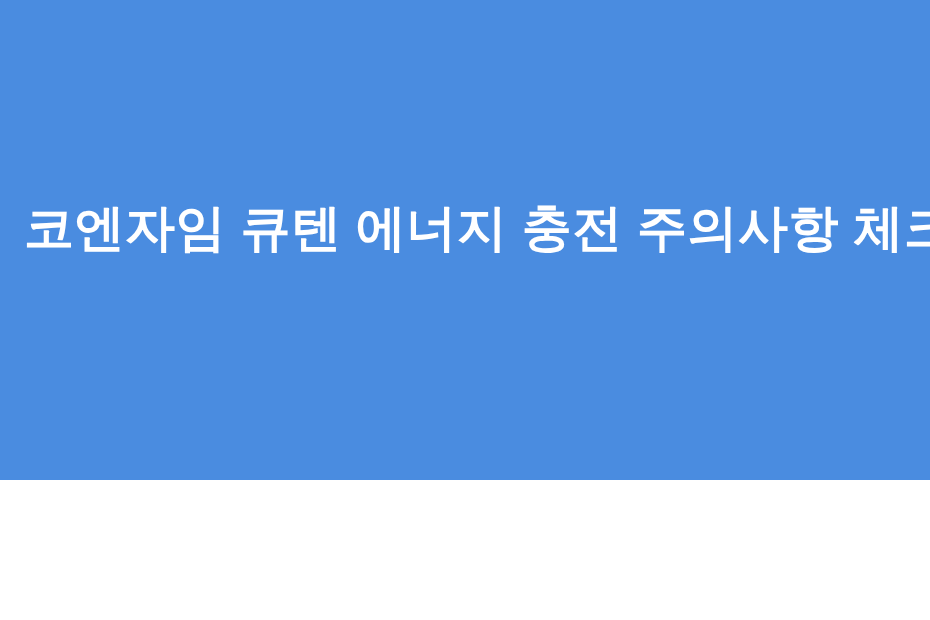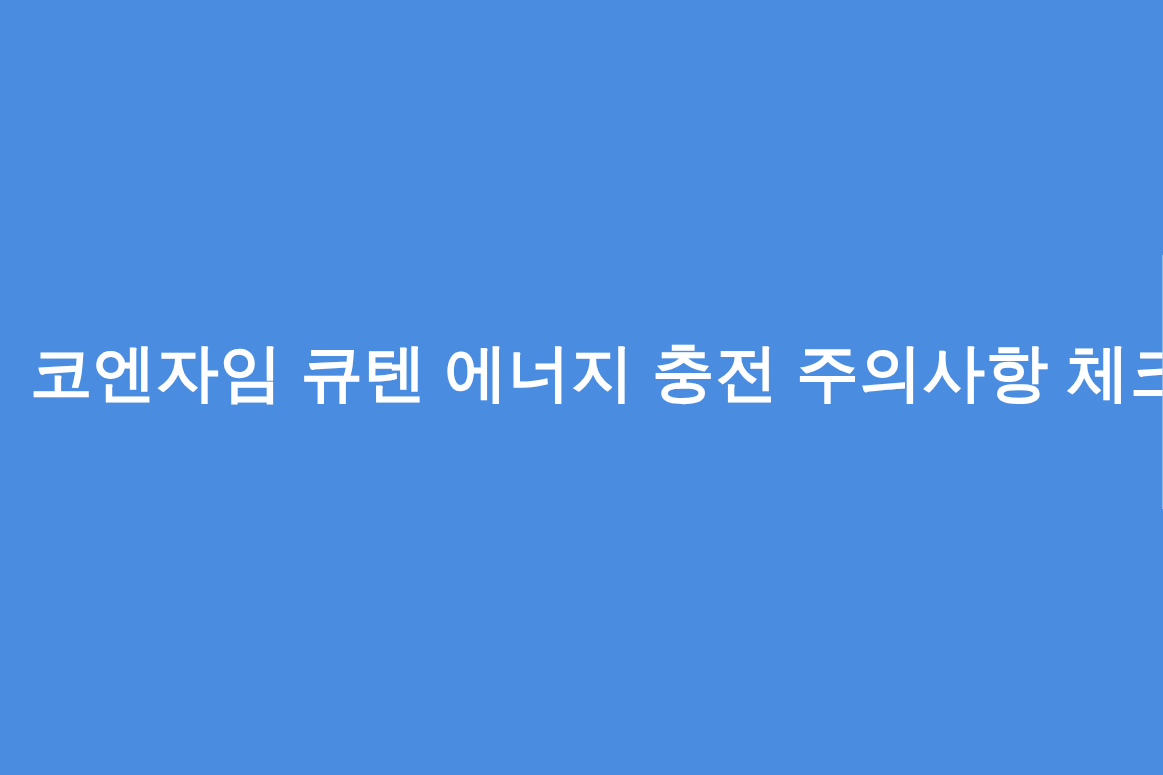--- a/index.html
+++ b/index.html
@@ -11,21 +11,21 @@
   body {
     width: 930px;
     height: 620px;
     overflow: hidden;
     font-family: "Liberation Sans", "DejaVu Sans", sans-serif;
   }
 
   .thumbnail-card {
     position: relative;
     width: 930px;
-    height: 620px;
+    height: 480px;
     box-sizing: border-box;
     display: flex;
     align-items: center;
     justify-content: center;
     background-color: #4a8ce0;
   }
 
   .title-block {
     width: 100%;
     box-sizing: border-box;

